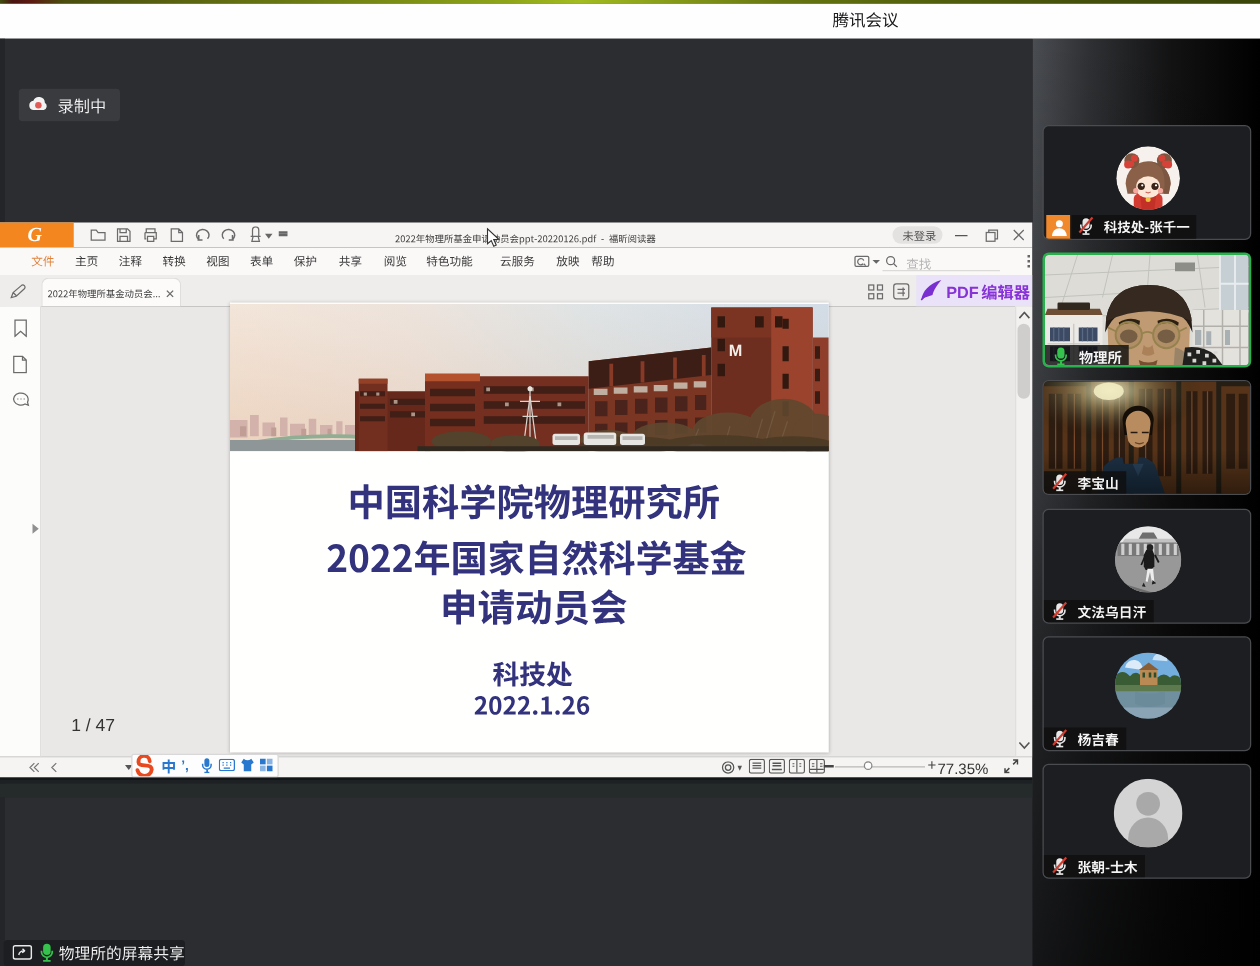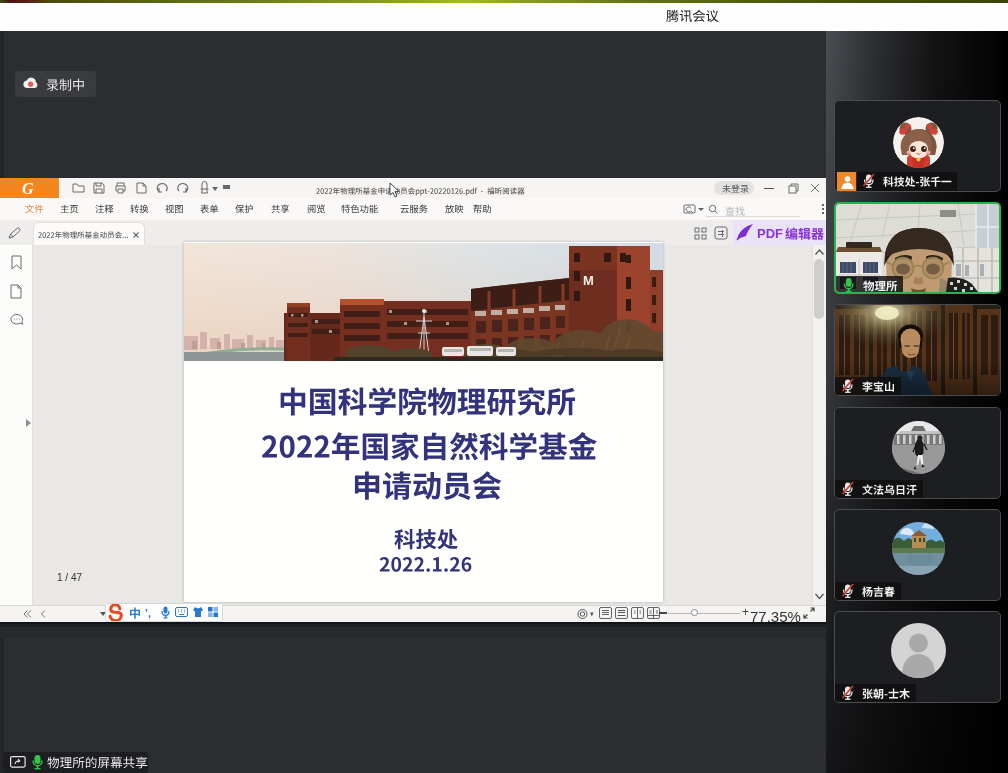--- a/index.html
+++ b/index.html
@@ -556,21 +556,21 @@
     <path d="M0.5 5.5 L4.5 1 L8.5 5.5" stroke="#555" fill="none" stroke-width="1.3"></path>
   </svg>
 <svg class="ab" style="left:815px;top:593px" width="9" height="7">
     <path d="M0.5 1 L4.5 5.5 L8.5 1" stroke="#555" fill="none" stroke-width="1.3"></path>
   </svg>
 <div class="ab" style="left:814px;top:259px;width:10px;height:60px;background:#cfcecc;border-radius:5px"></div>
 <div class="ab" style="left:0;top:605px;width:826px;height:17px;background:#f5f4f2;border-top:1px solid #d8d7d5"></div>
 <svg class="ab" style="left:23px;top:610px" width="30" height="8" fill="none" stroke="#777" stroke-width="1">
     <path d="M4.5 0.5 L1 4 L4.5 7.5 M8 0.5 L4.5 4 L8 7.5 M22 0.5 L18.5 4 L22 7.5"></path>
   </svg>
-<div class="ab" style="left:57px;top:572px;font-size:10px;color:#333">1 / 47</div>
+<div class="ab" style="left:57px;top:572px;font-size:14px;color:#333">1 / 47</div>
 <div class="ab" style="left:100px;top:612px;width:0;height:0;border-left:3px solid transparent;border-right:3px solid transparent;border-top:4px solid #555"></div>
 <div class="ab" style="left:105px;top:603px;width:118px;height:19px;background:#fdfdfd;border:1px solid #d8d8d8;border-radius:2px"></div>
 <svg class="ab" style="left:107px;top:604px" width="17" height="17" viewBox="0 0 17 17">
     <path d="M3 12.2 a5.8 5.8 0 0 0 11.4 -0.6 c0-2.6-2.2-3.3-5.8-3.3 c-3 0-4.8-0.7-4.8-2.8 a4.5 4.5 0 0 1 9 -0.5" fill="none" stroke="#e8491f" stroke-width="3.1" stroke-linecap="round"></path>
   </svg>
 
 <div style="position:absolute;left:128px;top:607px;">
     <svg width="14" height="15">
       <g fill="#2878d0" transform="translate(1,10.8) scale(0.012000,-0.012000)">
         <use href="#gB4e2d" x="0"></use>
@@ -617,21 +617,21 @@
     <path d="M6.5 1 v10 M3 4 h1.5 M3 6 h1.5 M8.5 4 h1.5 M8.5 6 h1.5"></path>
   </svg>
 <svg class="ab" style="left:647px;top:607px" width="13" height="12" fill="none" stroke="#555" stroke-width="0.9">
     <rect x="0.5" y="0.5" width="12" height="11" rx="1.5"></rect>
     <path d="M6.5 1 v10 M2.5 4 h2 M2.5 6 h2 M9 4 h2 M9 6 h2 M1 8.5 h11"></path>
   </svg>
 <div class="ab" style="left:659px;top:612px;width:8px;height:1.5px;background:#444"></div>
 <div class="ab" style="left:668px;top:612.5px;width:72px;height:1px;background:#b9b8b6"></div>
 <div class="ab" style="left:691px;top:609px;width:7px;height:7px;border:1px solid #888;border-radius:50%;background:#fdfdfd"></div>
 <div class="ab" style="left:742px;top:608px;width:8px;height:8px;color:#444;font-size:12px;line-height:8px">+</div>
-<div class="ab" style="left:750px;top:608px;font-size:15px;color:#333">77.35%</div>
+<div class="ab" style="left:750px;top:608px;font-size:12px;color:#333">77.35%</div>
 <svg class="ab" style="left:803px;top:607px" width="12" height="12" fill="none" stroke="#444" stroke-width="1.2">
     <path d="M7.5 1 h3.5 v3.5 M11 1 l-3.5 3.5 M4.5 11 H1 v-3.5 M1 11 l3.5-3.5"></path>
   </svg>
 <div class="ab" style="left:0;top:622px;width:826px;height:2px;background:#121517"></div>
 <div class="ab" style="left:0;top:624px;width:826px;height:3px;background:#1d2123"></div>
 <div class="ab" style="left:0;top:627px;width:826px;height:11px;background:#252b2a"></div>
 <div class="ab" style="left:3px;top:752px;width:145px;height:21px;background:#1c1e21;border-radius:3px"></div>
 <svg class="ab" style="left:10px;top:755px" width="16" height="14" fill="none" stroke="#e8e8e8" stroke-width="1.2">
     <rect x="0.6" y="1.6" width="14.5" height="10.5" rx="1.5"></rect>
     <path d="M5 9 C5.5 6.5 7.5 5.5 10 5.8 M10 5.8 l-2-1.7 M10 5.8 l-2.3 1.4" stroke-width="1.1"></path>

